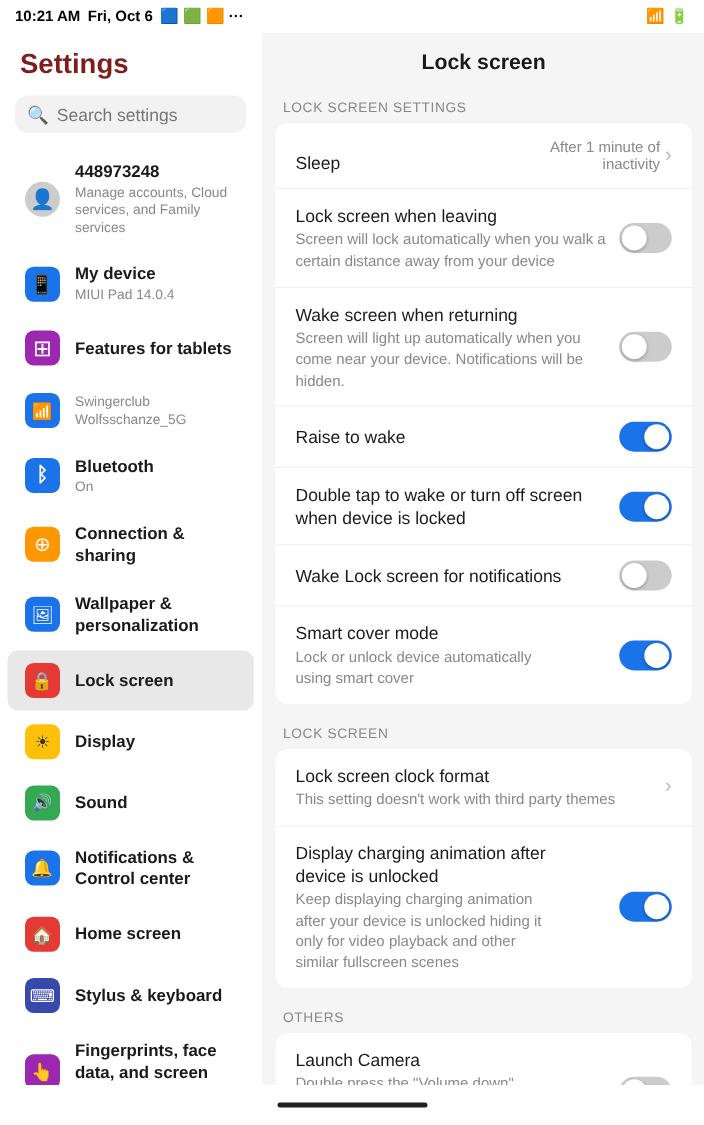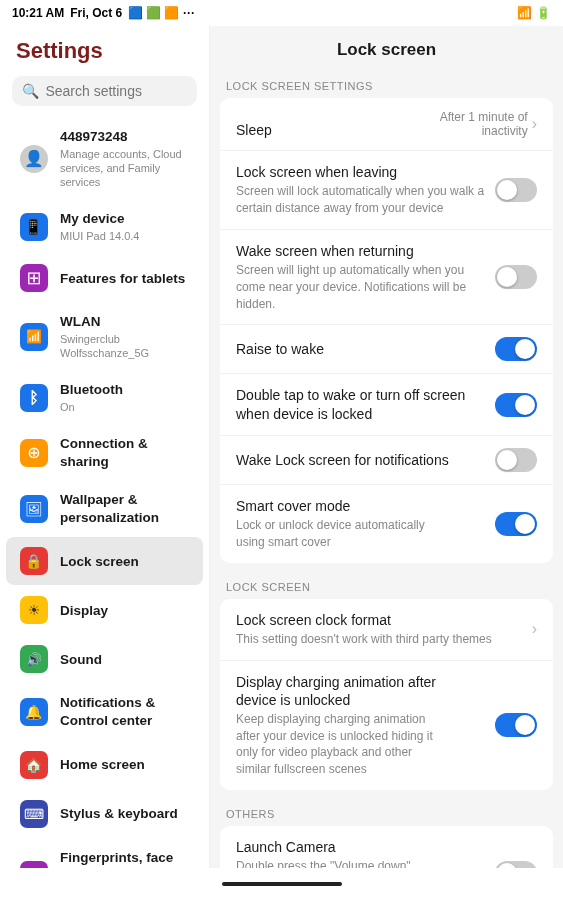--- a/index.html
+++ b/index.html
@@ -302,21 +302,20 @@
     <div class="sidebar-item">
       <div class="sidebar-icon purple" style="font-size:18px;">⊞</div>
       <div class="sidebar-item-text">
         <div class="sidebar-item-label">Features for tablets</div>
       </div>
     </div>
 
     <div class="sidebar-item">
       <div class="sidebar-icon blue" style="font-size:13px;">📶</div>
       <div class="sidebar-item-text">
-        <div class="sidebar-item-label">WLAN</div>
         <div class="sidebar-item-sublabel">Swingerclub Wolfsschanze_5G</div>
       </div>
     </div>
 
     <div class="sidebar-item">
       <div class="sidebar-icon blue" style="font-size:16px; font-weight:700;">ᛒ</div>
       <div class="sidebar-item-text">
         <div class="sidebar-item-label">Bluetooth</div>
         <div class="sidebar-item-sublabel">On</div>
       </div>

